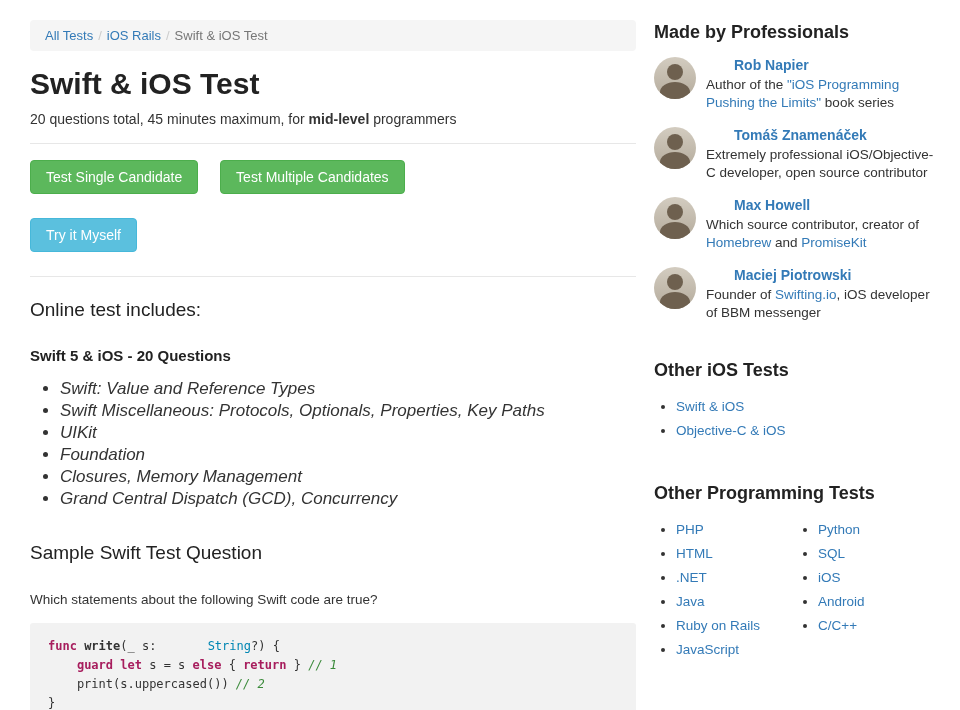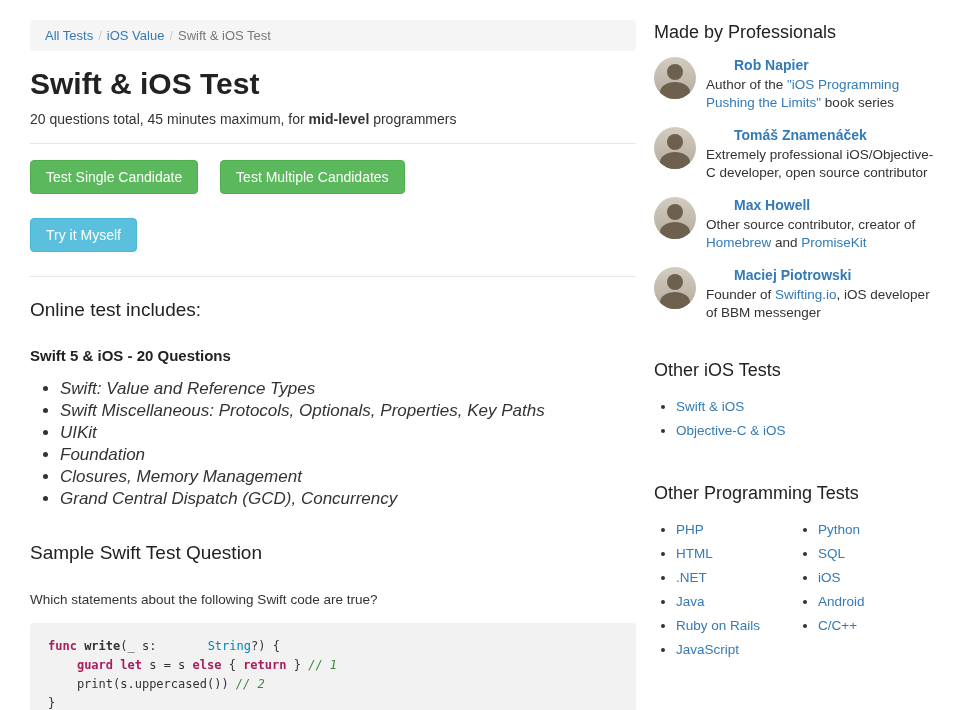--- a/index.html
+++ b/index.html
@@ -50,21 +50,21 @@
     padding:14px 18px; font-family:"DejaVu Sans Mono", monospace;
     font-size:12px; white-space:pre;
   }
   pre.code div { line-height:19px; }
   .tok-kw   { color:#a71d5d; font-weight:bold; }
   .tok-type { color:#0086b3;margin-left:44px; }
   .tok-title{ color:#333; font-weight:bold; }
   .tok-cm   { color:#3a8a3a; font-style:italic; }
 
   
-  .sidebar h2 { font-size:18px; font-weight:normal; color:#222; margin-bottom:14px; }
+  .sidebar h2 { font-size:18px; font-weight:bold; color:#222; margin-bottom:14px; }
   .sidebar h2.mt1 { margin-top:38px; }
   .sidebar h2.mt2 { margin-top:40px; }
   .person { display:flex; gap:10px; margin-bottom:15px; }
   .avatar {
     width:42px; height:42px; border-radius:50%; flex:none;
     background:linear-gradient(180deg,#d3ccc0,#b4ab9c);
     position:relative; overflow:hidden;
   }
   .avatar::before {
     content:""; position:absolute; top:7px; left:13px; width:16px; height:16px;
@@ -89,21 +89,21 @@
   .two-col ul:first-child { width:142px; flex:none; }
 </style>
 </head>
 <body>
 
 <div class="page">
 
   <div class="main">
 
     <nav class="breadcrumb">
-      <a>All Tests</a><span class="sep">/</span><a>iOS Value</a><span class="sep">/</span><span class="current">Swift &amp; iOS Test</span>
+      <a>All Tests</a><span class="sep">/</span><a>iOS Rails</a><span class="sep">/</span><span class="current">Swift &amp; iOS Test</span>
     </nav>
 
     <h1>Swift &amp; iOS Test</h1>
 
     <p class="subtitle"><span>20 questions total, 45 minutes maximum, for </span><b>mid-level</b><span> programmers</span></p>
 
     <hr>
 
     <div class="btn-row">
       <button class="btn btn-green">Test Single Candidate</button>
@@ -151,21 +151,21 @@
       <div class="person-info">
         <a class="person-name">Tomáš Znamenáček</a>
         <div class="person-desc"><span>Extremely professional iOS/Objective-C developer, open source contributor</span></div>
       </div>
     </div>
 
     <div class="person">
       <div class="avatar"></div>
       <div class="person-info">
         <a class="person-name">Max Howell</a>
-        <div class="person-desc"><span>Other source contributor, creator of </span><a class="inline-link">Homebrew</a><span> and </span><a class="inline-link">PromiseKit</a></div>
+        <div class="person-desc"><span>Which source contributor, creator of </span><a class="inline-link">Homebrew</a><span> and </span><a class="inline-link">PromiseKit</a></div>
       </div>
     </div>
 
     <div class="person">
       <div class="avatar"></div>
       <div class="person-info">
         <a class="person-name">Maciej Piotrowski</a>
         <div class="person-desc"><span>Founder of </span><a class="inline-link">Swifting.io</a><span>, iOS developer of BBM messenger</span></div>
       </div>
     </div>

